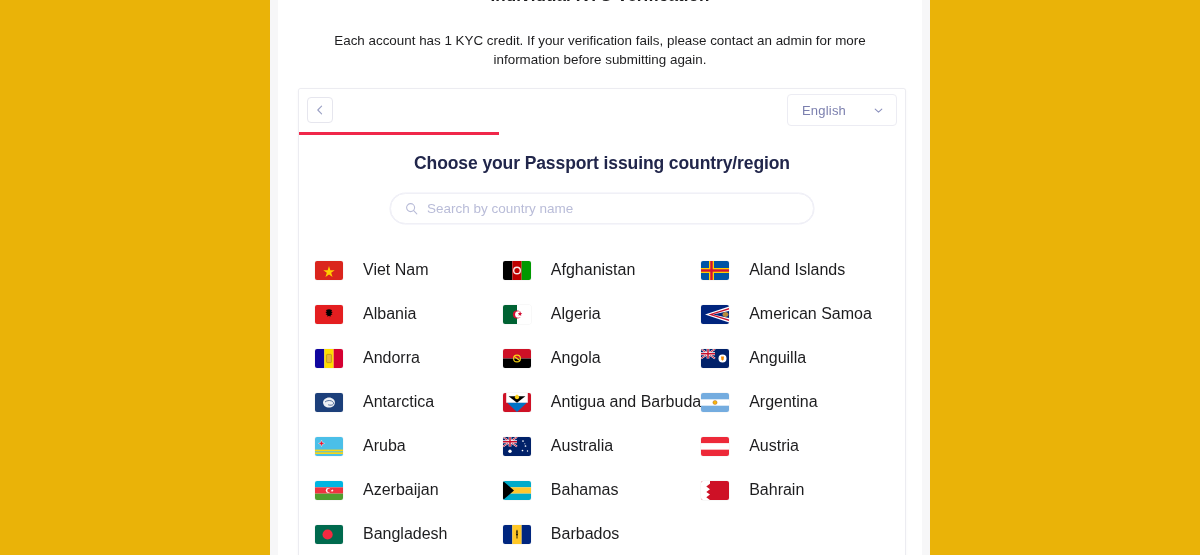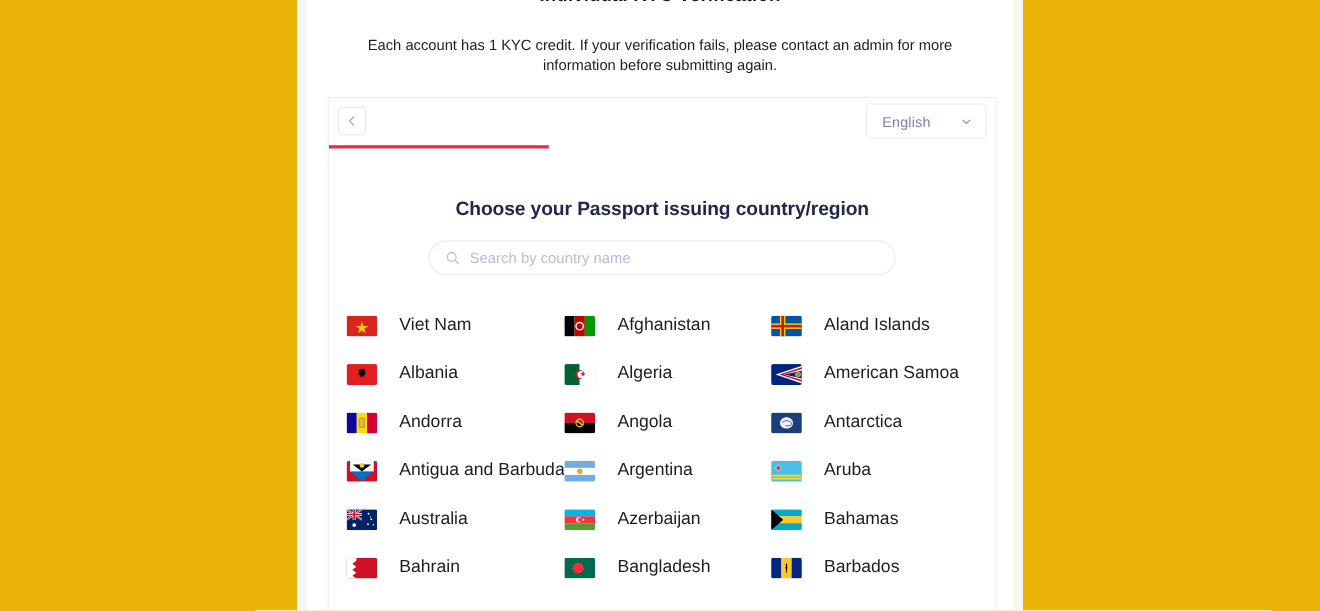--- a/index.html
+++ b/index.html
@@ -146,21 +146,21 @@
     height: 3px;
     background: #f0284a;
   }
 
   
   .card-body {
     padding: 0;
   }
 
   .choose-heading {
-    margin: 44px 0 0 0;
+    margin: 18px 0 0 0;
     text-align: center;
     font-size: 17.5px;
     font-weight: bold;
     color: #21264b;
     letter-spacing: -0.1px;
   }
 
   .search-wrap {
     margin: 19px auto 17px auto;
     width: 424px;
@@ -355,20 +355,37 @@
             <div class="country-item">
               <span class="flag">
                 <svg viewBox="0 0 28 19">
                   <rect width="28" height="9.5" fill="#ce1126"></rect>
                   <rect y="9.5" width="28" height="9.5" fill="#000"></rect>
                   <circle cx="14" cy="9.5" r="3.4" fill="none" stroke="#f9d616" stroke-width="1.1"></circle>
                   <path d="M11 7.2l6 4.5" stroke="#f9d616" stroke-width="1.2"></path>
                 </svg>
               </span>
               <span class="country-name">Angola</span>
+            </div>
+            <div class="country-item">
+              <span class="flag">
+                <svg viewBox="0 0 28 19">
+                  <rect width="28" height="19" fill="#012169"></rect>
+                  <g>
+                    <rect width="14" height="9.5" fill="#012169"></rect>
+                    <path d="M0 0l14 9.5M14 0L0 9.5" stroke="#fff" stroke-width="1.8"></path>
+                    <path d="M0 0l14 9.5M14 0L0 9.5" stroke="#c8102e" stroke-width=".9"></path>
+                    <path d="M7 0v9.5M0 4.75h14" stroke="#fff" stroke-width="2.8"></path>
+                    <path d="M7 0v9.5M0 4.75h14" stroke="#c8102e" stroke-width="1.5"></path>
+                  </g>
+                  <circle cx="21.5" cy="9.5" r="4" fill="#fff"></circle>
+                  <path d="M20 7.5h3l-.4 3.3-1.1.9-1.1-.9z" fill="#f08a00"></path>
+                </svg>
+              </span>
+              <span class="country-name">Anguilla</span>
             </div>
             <div class="country-item">
               <span class="flag">
                 <svg viewBox="0 0 28 19">
                   <rect width="28" height="19" fill="#1c3f7a"></rect>
                   <path d="M14 4.4c-3.3 0-5.9 2.3-5.9 5.1 0 2.9 2.6 5.1 5.9 5.1s5.9-2.2 5.9-5.1c0-2.8-2.6-5.1-5.9-5.1z" fill="#fff" opacity=".92"></path>
                   <path d="M10 9c1.6-1.4 4.3-1.9 6.4-1.1 1.9.7 2.6 2.2 1.9 3.2-.8 1.2-3.1 1.4-5.1.7" fill="none" stroke="#1c3f7a" stroke-width=".7"></path>
                 </svg>
               </span>
               <span class="country-name">Antarctica</span>
@@ -425,20 +442,30 @@
                   <circle cx="19.5" cy="13.5" r=".85" fill="#fff"></circle>
                   <circle cx="24.5" cy="14" r=".7" fill="#fff"></circle>
                   <circle cx="21.8" cy="6.7" r=".5" fill="#fff"></circle>
                 </svg>
               </span>
               <span class="country-name">Australia</span>
             </div>
             <div class="country-item">
               <span class="flag">
                 <svg viewBox="0 0 28 19">
+                  <rect width="28" height="6.33" fill="#ed2939"></rect>
+                  <rect y="6.33" width="28" height="6.33" fill="#fff"></rect>
+                  <rect y="12.66" width="28" height="6.34" fill="#ed2939"></rect>
+                </svg>
+              </span>
+              <span class="country-name">Austria</span>
+            </div>
+            <div class="country-item">
+              <span class="flag">
+                <svg viewBox="0 0 28 19">
                   <rect width="28" height="6.33" fill="#00b5e2"></rect>
                   <rect y="6.33" width="28" height="6.33" fill="#ef3340"></rect>
                   <rect y="12.66" width="28" height="6.34" fill="#509e2f"></rect>
                   <circle cx="13.2" cy="9.5" r="2.4" fill="#fff"></circle>
                   <circle cx="14.2" cy="9.5" r="1.9" fill="#ef3340"></circle>
                   <path d="M17.2 8l.35 1.05 1.1.05-.86.68.3 1.07-.89-.64-.9.6.33-1.05-.84-.7 1.1-.02z" fill="#fff"></path>
                 </svg>
               </span>
               <span class="country-name">Azerbaijan</span>
             </div>

